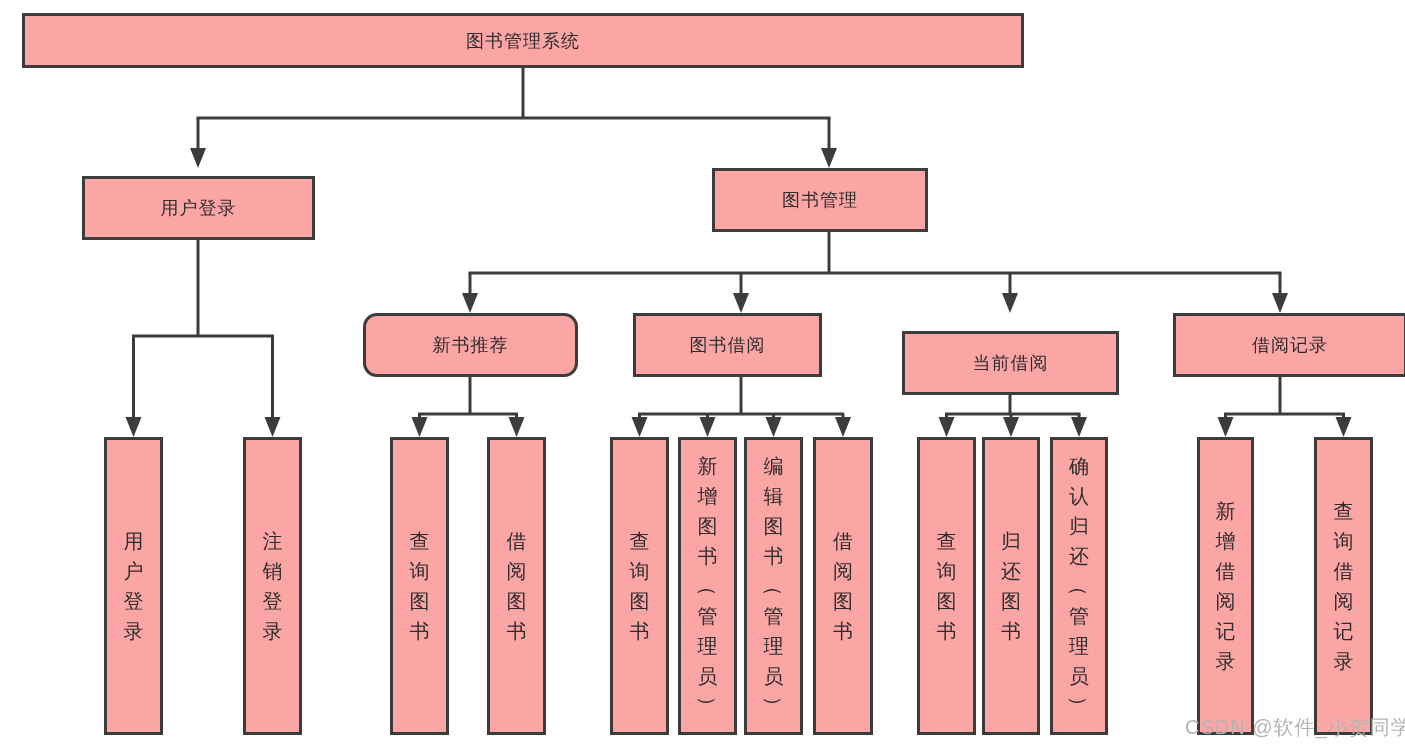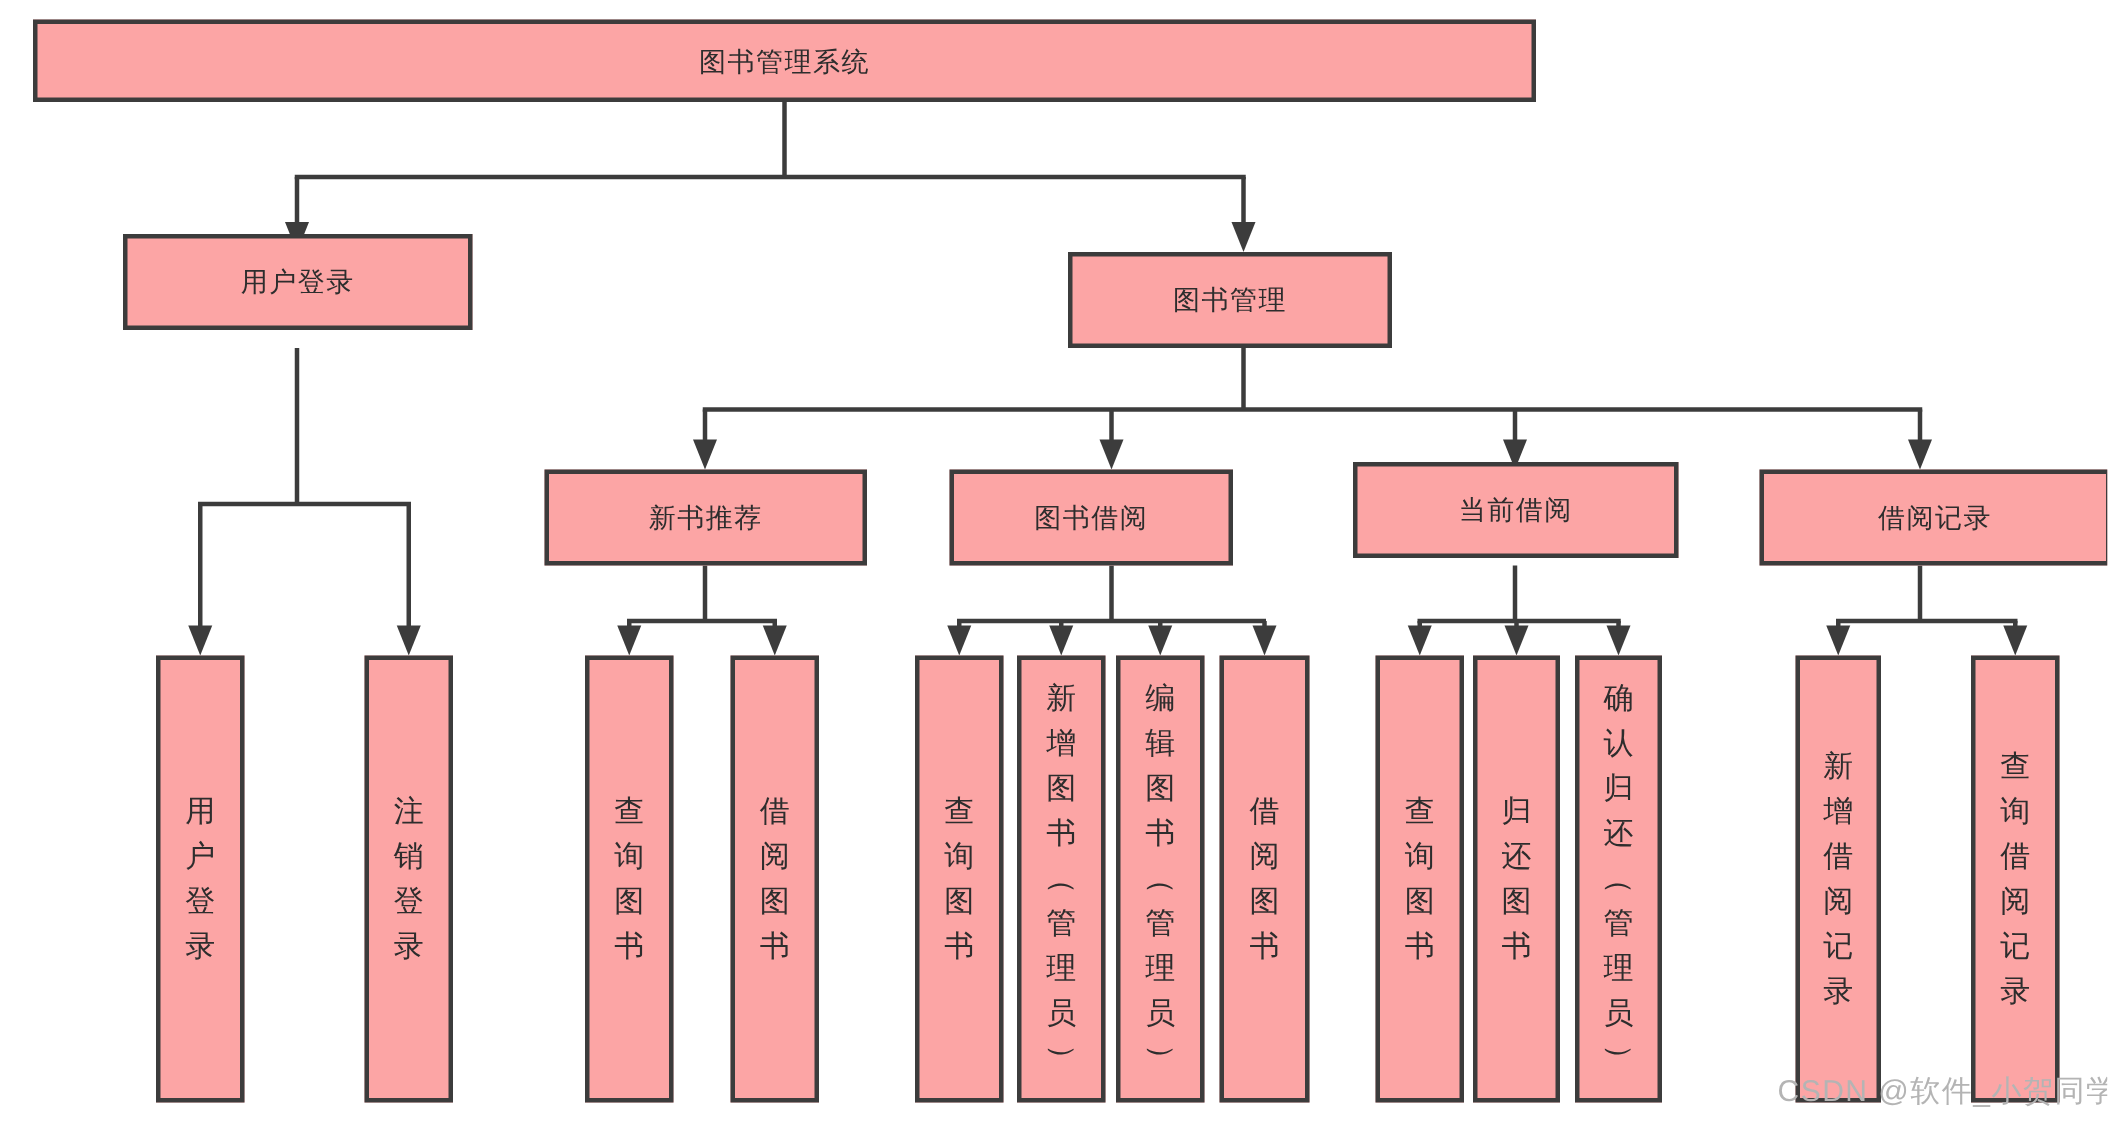--- a/index.html
+++ b/index.html
@@ -117,34 +117,34 @@
       <polygon points="1071,417 1087,417 1079,437"></polygon>
       <polygon points="1217.5,417 1233.5,417 1225.5,437"></polygon>
       <polygon points="1335.5,417 1351.5,417 1343.5,437"></polygon>
     </g>
   </svg>
 
   <div class="box hbox" style="left:22px; top:13px; width:1002px; height:55px;">
     <span>图书管理系统</span>
   </div>
 
-  <div class="box hbox" style="left:82px; top:156px; width:233px; height:64px;">
+  <div class="box hbox" style="left:82px; top:176px; width:233px; height:64px;">
     <span>用户登录</span>
   </div>
   <div class="box hbox" style="left:712px; top:168px; width:216px; height:64px;">
     <span>图书管理</span>
   </div>
 
-  <div class="box hbox" style="left:363px; top:313px; width:215px; height:64px;">
+  <div class="box hbox" style="left:363px; top:313px; width:215px; height:64px;border-radius:14px;">
     <span>新书推荐</span>
   </div>
   <div class="box hbox" style="left:633px; top:313px; width:189px; height:64px;">
     <span>图书借阅</span>
   </div>
-  <div class="box hbox" style="left:902px; top:308px; width:217px; height:64px;">
+  <div class="box hbox" style="left:902px; top:331px; width:217px; height:64px;">
     <span>当前借阅</span>
   </div>
   <div class="box hbox" style="left:1173px; top:313px; width:234px; height:64px;">
     <span>借阅记录</span>
   </div>
 
   <div class="box vbox" style="left:104px; top:437px; width:59px; height:298px;">
       <span class="vchar">用</span>
       <span class="vchar">户</span>
       <span class="vchar">登</span>

